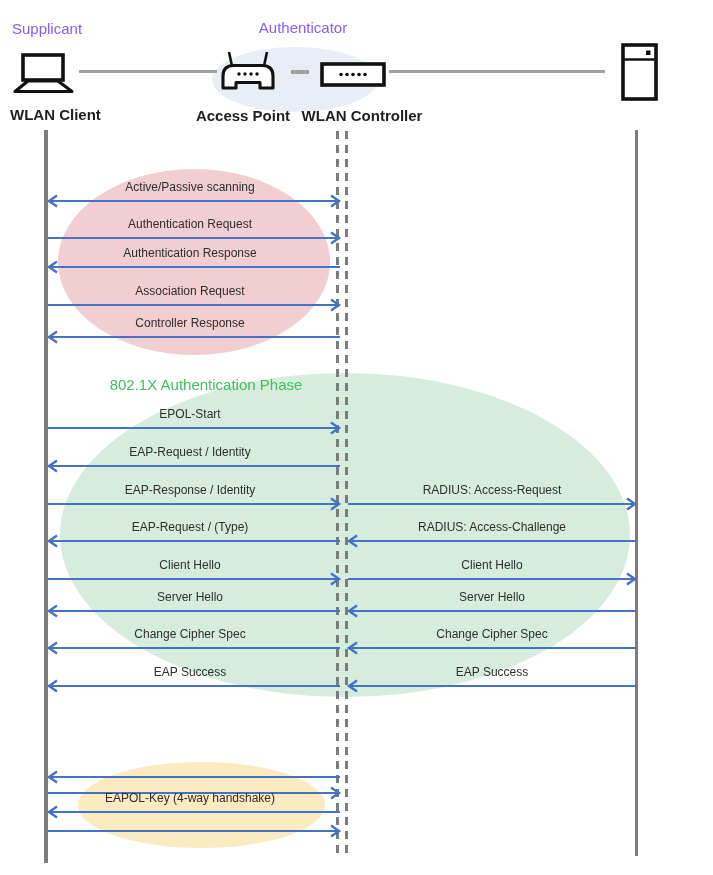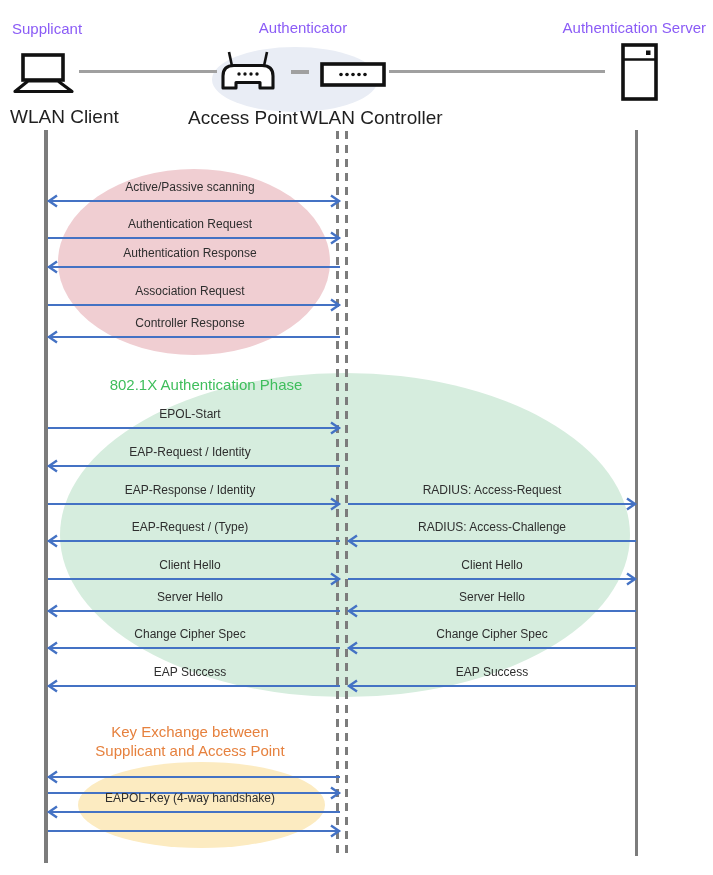--- a/index.html
+++ b/index.html
@@ -1,21 +1,21 @@
 <!DOCTYPE html>
 <html><head>
 <meta charset="utf-8">
 <style>
   html,body{margin:0;padding:0;background:#fff;}
   #stage{
     position:relative;width:713px;height:875px;background:#fff;overflow:hidden;
     font-family:"Liberation Sans",sans-serif;color:#2e2e2e;
   }
   .role-label{position:absolute;font-size:15px;color:#8b5cf6;z-index:4;white-space:nowrap;}
-  .dev-label{position:absolute;font-size:19px;color:#1f1f1f;z-index:4;white-space:nowrap;}
+  .dev-label{position:absolute;font-size:15px;color:#1f1f1f;z-index:4;white-space:nowrap;font-weight:bold;}
   .center{text-align:center;}
   .right{text-align:right;}
   .ellipse{position:absolute;border-radius:50%;z-index:1;}
   .lifeline{position:absolute;width:3.5px;background:#7c7c7c;z-index:2;}
   .dashline{
     position:absolute;width:3px;z-index:2;
     background:repeating-linear-gradient(to bottom,#7c7c7c 0px,#7c7c7c 8px,transparent 8px,transparent 14px);
   }
   .connector{position:absolute;height:3px;background:#a0a0a0;z-index:2;}
   .icon{position:absolute;z-index:3;}
@@ -28,21 +28,20 @@
 
 <div id="stage">
 
   <div class="ellipse" style="left: 58px; top: 169px; width: 272px; height: 186px; background: rgb(240, 206, 210);"></div>
   <div class="ellipse" style="left: 60px; top: 373px; width: 570px; height: 324px; background: rgb(214, 237, 222);"></div>
   <div class="ellipse" style="left: 78px; top: 762px; width: 247px; height: 86px; background: rgb(252, 235, 193);"></div>
   <div class="ellipse" style="left: 212px; top: 47px; width: 166px; height: 65px; z-index: 0; background: rgb(233, 237, 245);"></div>
 
   <div class="role-label" style="left:12px;top:20px;">Supplicant</div>
   <div class="role-label center" style="left:233px;top:19px;width:140px;">Authenticator</div>
-  <div class="role-label right" style="left:556px;top:19px;width:150px;">Authentication Server</div>
 
   <div class="connector" style="left:79px;top:70px;width:138px;"></div>
   <div class="connector" style="left:291px;top:70px;width:18px;height:3.5px;"></div>
   <div class="connector" style="left:389px;top:70px;width:216px;"></div>
 
   <svg class="icon" style="left:12px;top:53px;" width="64" height="41" viewBox="0 0 64 41">
     <rect x="11" y="2" width="40" height="25" fill="#fff" stroke="#111" stroke-width="3.6"></rect>
     <polygon points="16,28 46,28 60,38.5 3,38.5" fill="#fff" stroke="#111" stroke-width="3.2" stroke-linejoin="round"></polygon>
   </svg>
 
@@ -74,24 +73,20 @@
   <div class="dev-label" style="left:10px;top:106px;">WLAN Client</div>
   <div class="dev-label center" style="left:183px;top:107px;width:120px;">Access Point</div>
   <div class="dev-label center" style="left:300px;top:107px;width:124px;">WLAN Controller</div>
 
   <div class="lifeline" style="left:44px;top:130px;height:733px;"></div>
   <div class="dashline" style="left:336px;top:131px;height:722px;"></div>
   <div class="dashline" style="left:345px;top:131px;height:722px;"></div>
   <div class="lifeline" style="left:635px;top:130px;height:726px;width:3px;"></div>
 
   <div class="phase-title" style="left: 76px; top: 376px; width: 260px; color: rgb(63, 190, 92);">802.1X Authentication Phase</div>
-  <div class="phase-title" style="left: 70px; top: 722px; width: 240px; line-height: 19px; color: rgb(230, 129, 62);">
-    <div>Key Exchange between</div>
-    <div>Supplicant and Access Point</div>
-  </div>
 
   <div id="message-layer">
       <div class="msg-label" style="left: 60px; top: 180px;">Active/Passive scanning</div>
       <svg width="292" height="14" class="msg-arrow" style="left: 48px; top: 194px;">
         <line x1="0" y1="7" x2="292" y2="7" stroke="#4472c4" stroke-width="2.2"></line>
         <polyline points="9,1.5 1,7 9,12.5" fill="none" stroke="#4472c4" stroke-width="2.4"></polyline>
         <polyline points="283,1.5 291,7 283,12.5" fill="none" stroke="#4472c4" stroke-width="2.4"></polyline>
       </svg>
       <div class="msg-label" style="left: 60px; top: 217px;">Authentication Request</div>
       <svg width="292" height="14" class="msg-arrow" style="left: 48px; top: 231px;">

